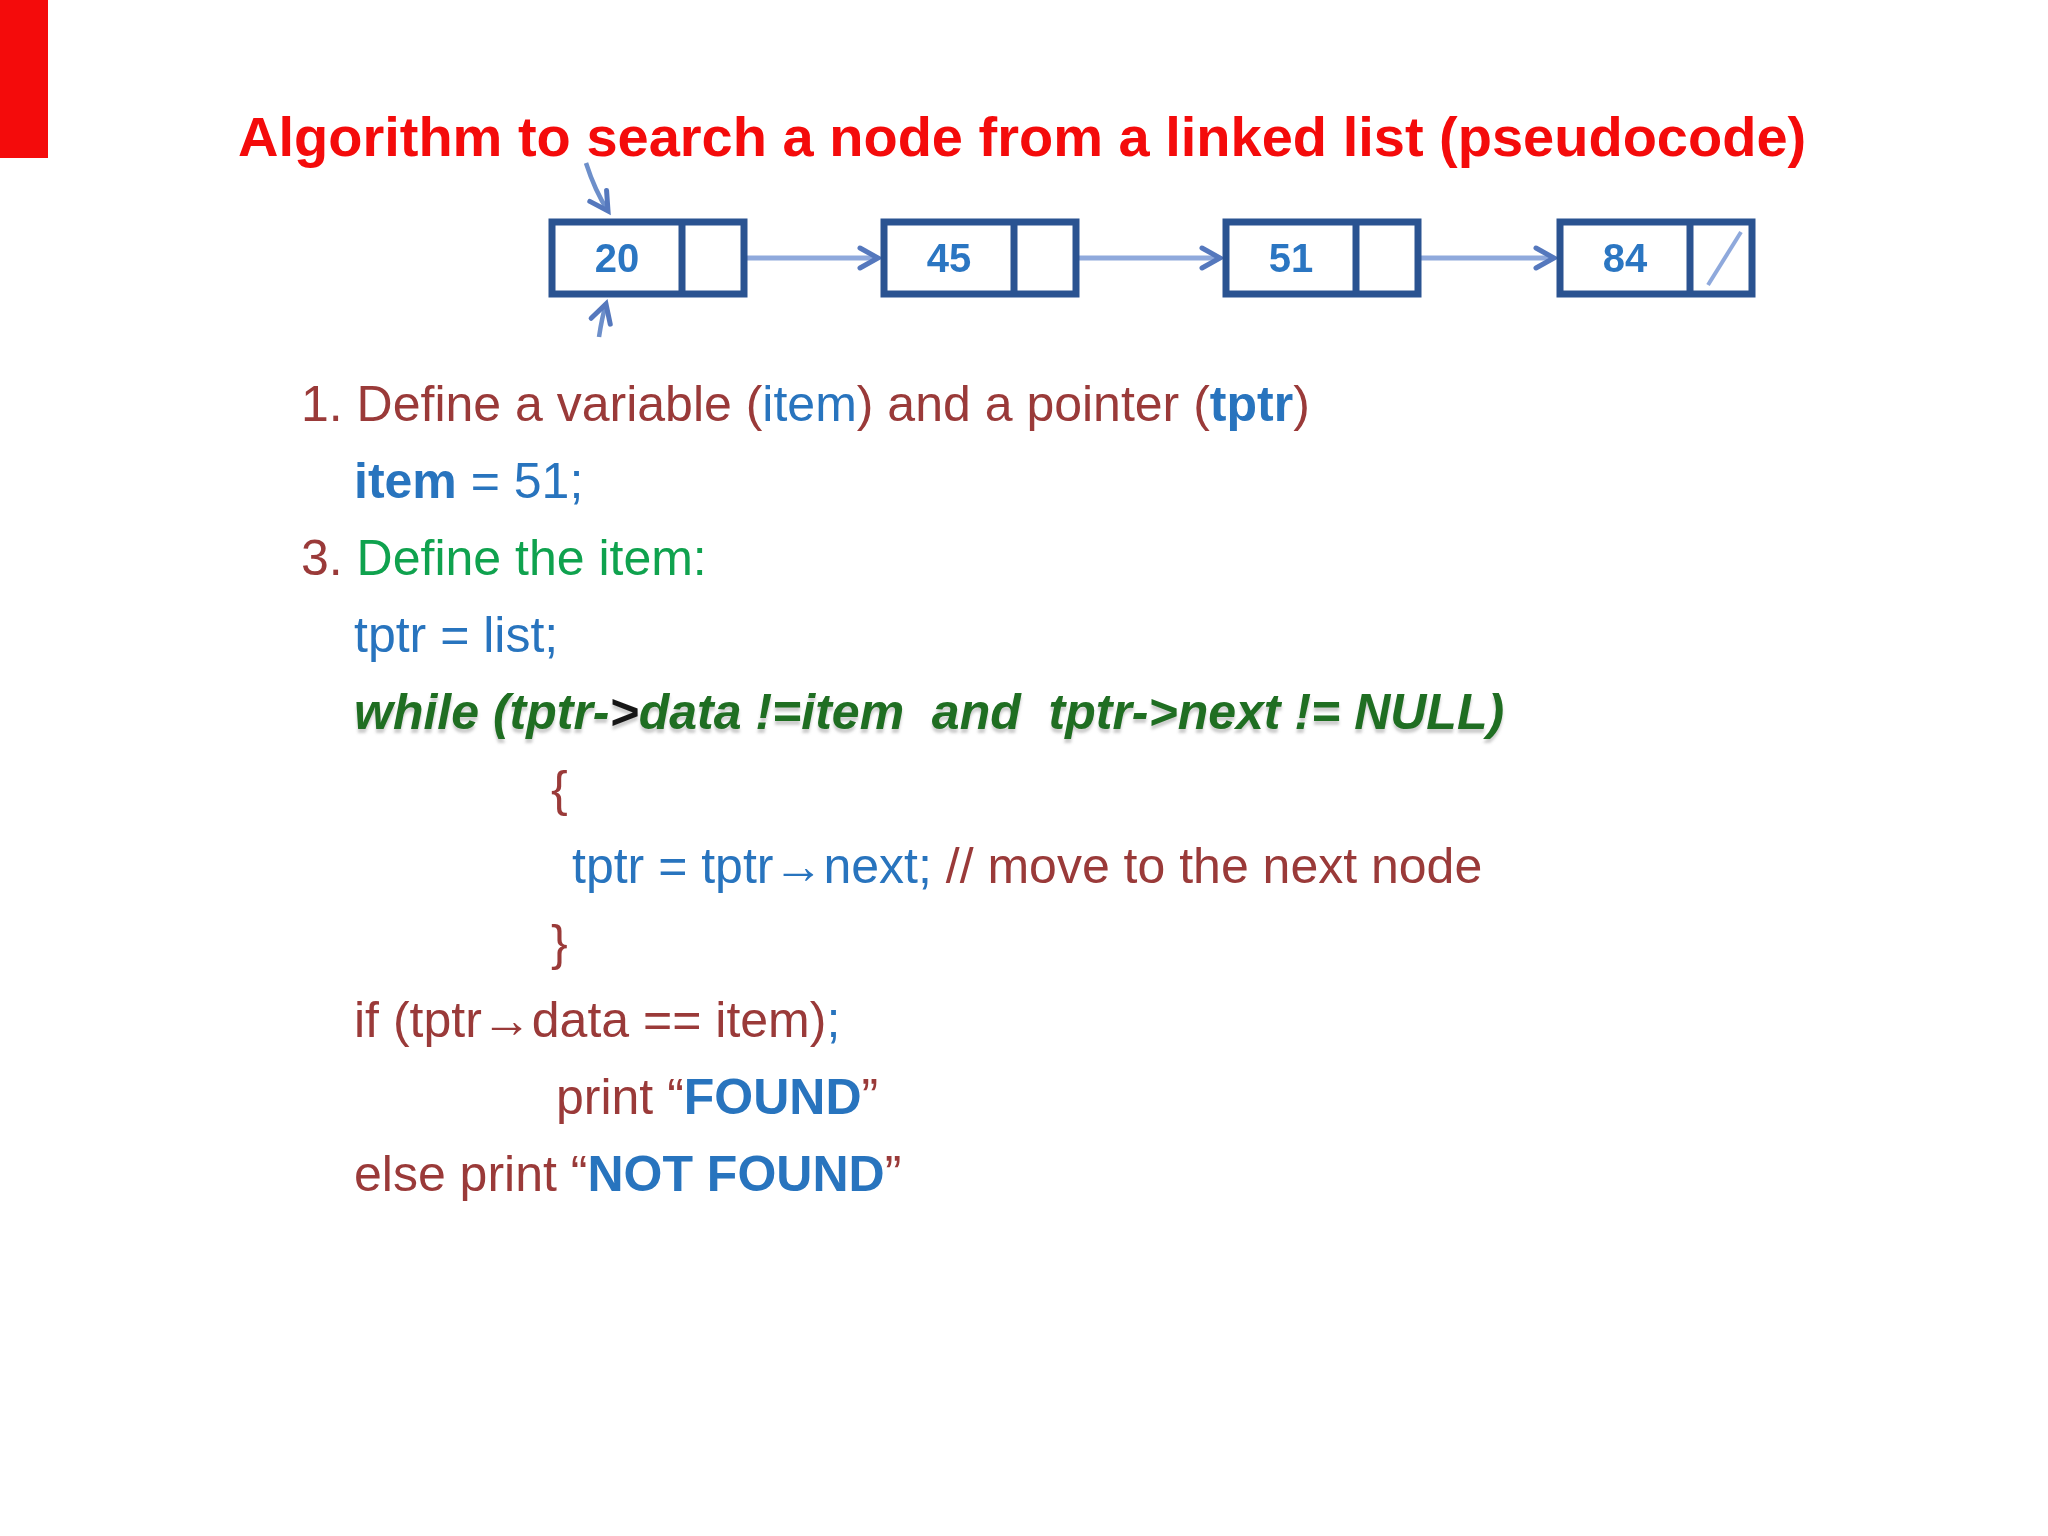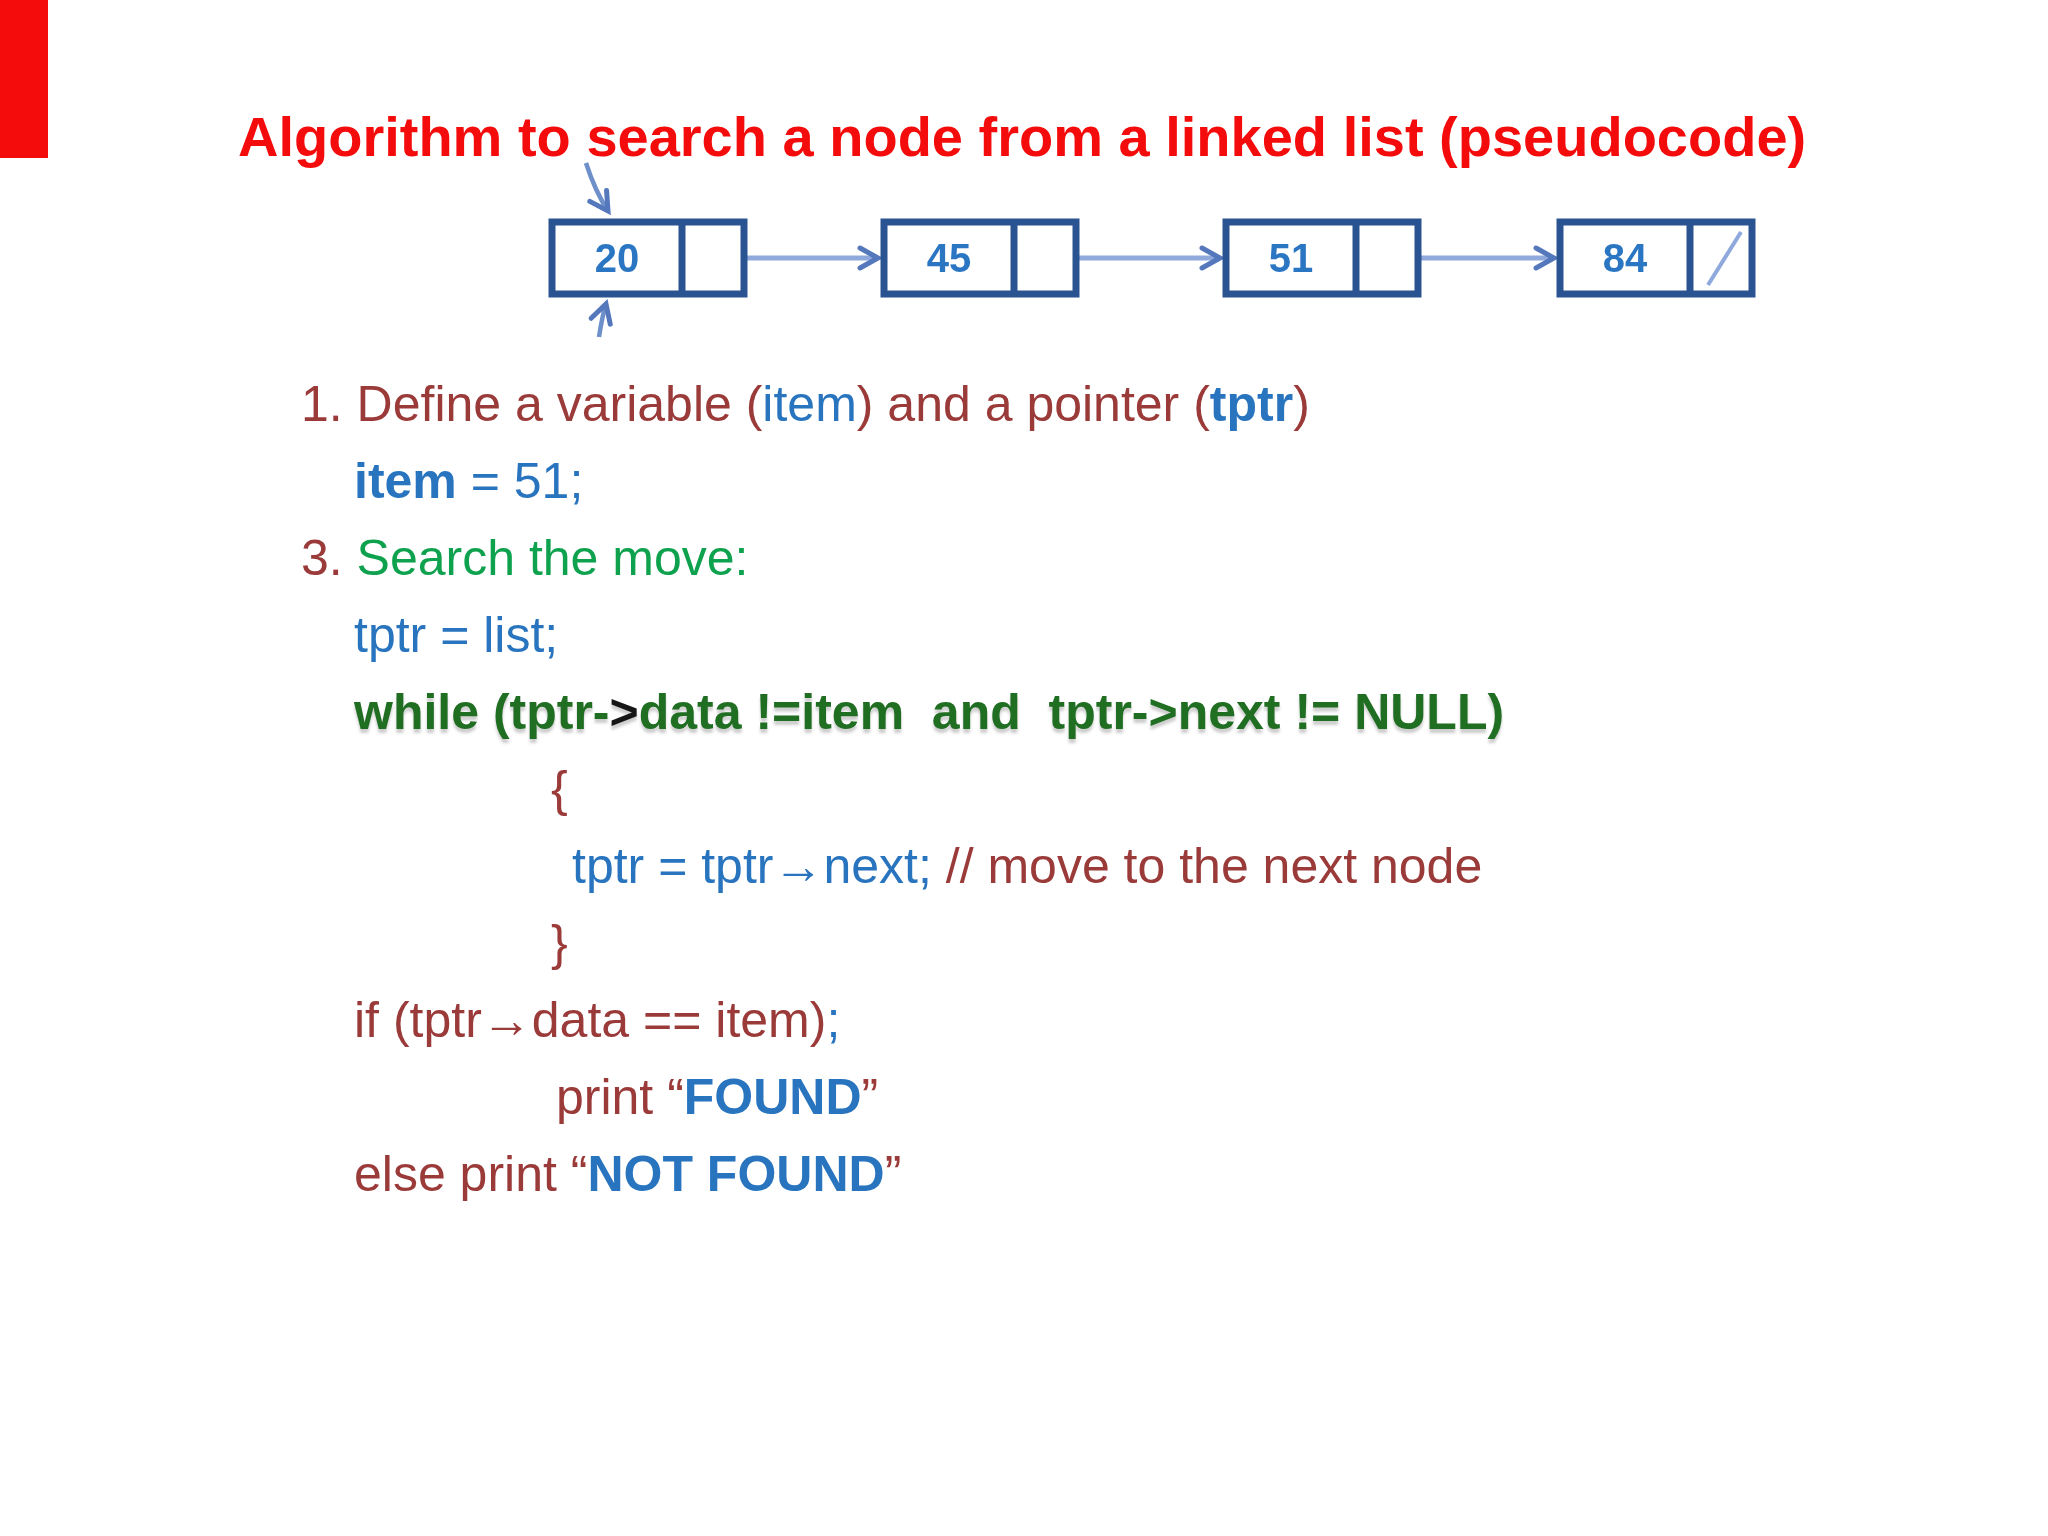--- a/index.html
+++ b/index.html
@@ -33,21 +33,21 @@
   .i2{padding-left:330px;margin-left:8px;}
   .i3{padding-left:535px;}
   .i4{padding-left:556px;}
   .i5{padding-left:540px;}
   .maroon{color:var(--maroon);}
   .blue{color:var(--blue);}
   .green{color:var(--green);}
   .dgreen{color:var(--dgreen);}
   .black{color:#161616;}
   .b{font-weight:bold;}
-  .shadow{text-shadow:0 4px 3px rgba(110,110,110,0.35);}
+  .shadow{text-shadow:0 4px 3px rgba(110,110,110,0.35);font-style:italic;}
 </style>
 </head>
 <body>
 
 <div class="corner"></div>
 
 <div class="title">Algorithm to search a node from a linked list (pseudocode)</div>
 
 <svg class="diagram" width="1330" height="195" viewBox="0 0 1330 195" xmlns="http://www.w3.org/2000/svg">
   <defs>
@@ -89,21 +89,21 @@
     <line class="nullslash" x1="1208" y1="130" x2="1241" y2="77"></line>
   </g>
 </svg>
 
 <div class="code">
   <div class="line i1"><span class="maroon">1. Define a variable (</span><span class="blue">item</span><span class="maroon">) and a pointer (</span><span class="blue b">tptr</span><span class="maroon">)</span></div>
 
 
   <div class="line i2"><span class="blue b">item</span><span class="blue"> = 51;</span></div>
 
-  <div class="line i1"><span class="maroon">3. </span><span class="green">Search the move:</span></div>
+  <div class="line i1"><span class="maroon">3. </span><span class="green">Define the item:</span></div>
 
   <div class="line i2"><span class="blue">tptr = list;</span></div>
 
   <div class="line i2 shadow"><span class="dgreen b">while (tptr-</span><span class="black b">&gt;</span><span class="dgreen b">data !=item  and  tptr-&gt;next != NULL)</span></div>
 
   <div class="line i3"><span class="maroon">{</span></div>
 
   <div class="line i4"><span class="blue">tptr = tptr→next; </span><span class="maroon">// move to the next node</span></div>
 
   <div class="line i3"><span class="maroon">}</span></div>

